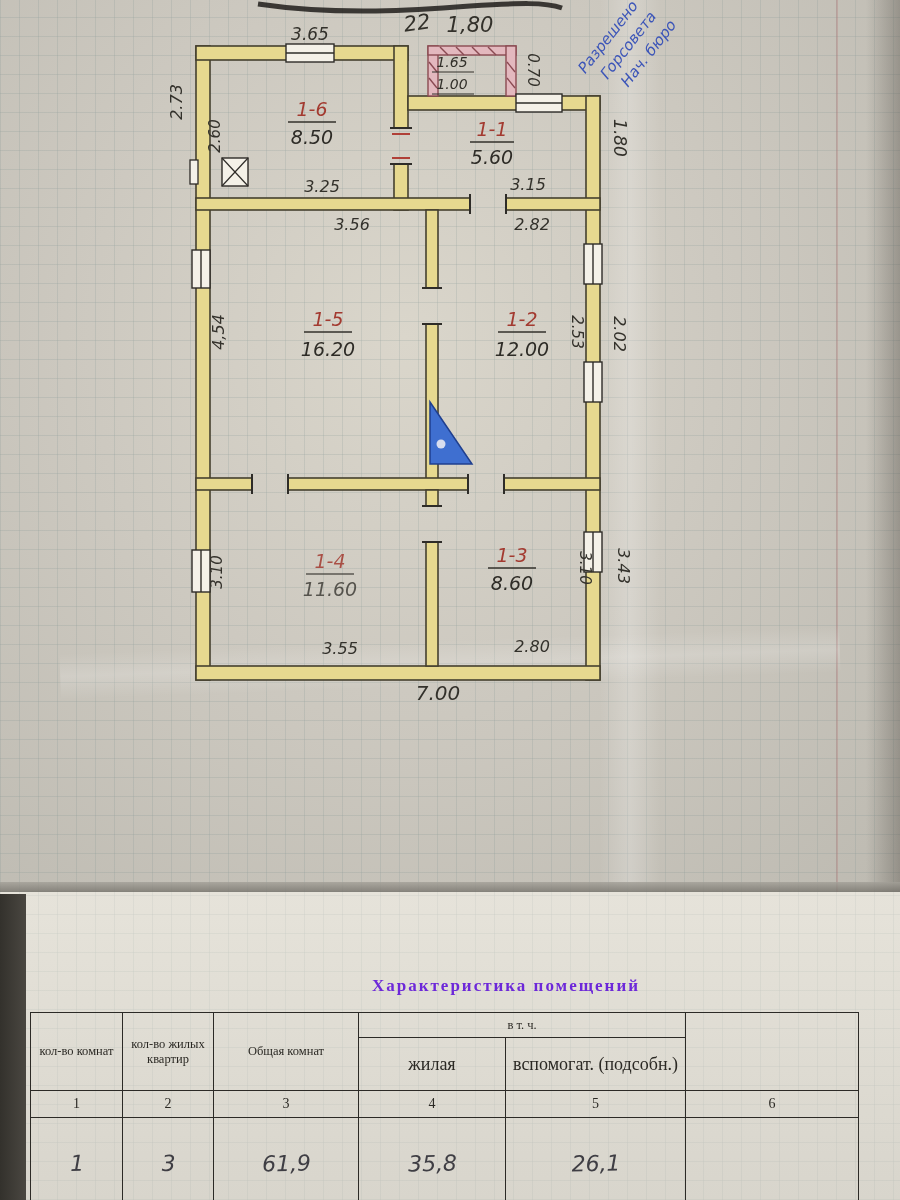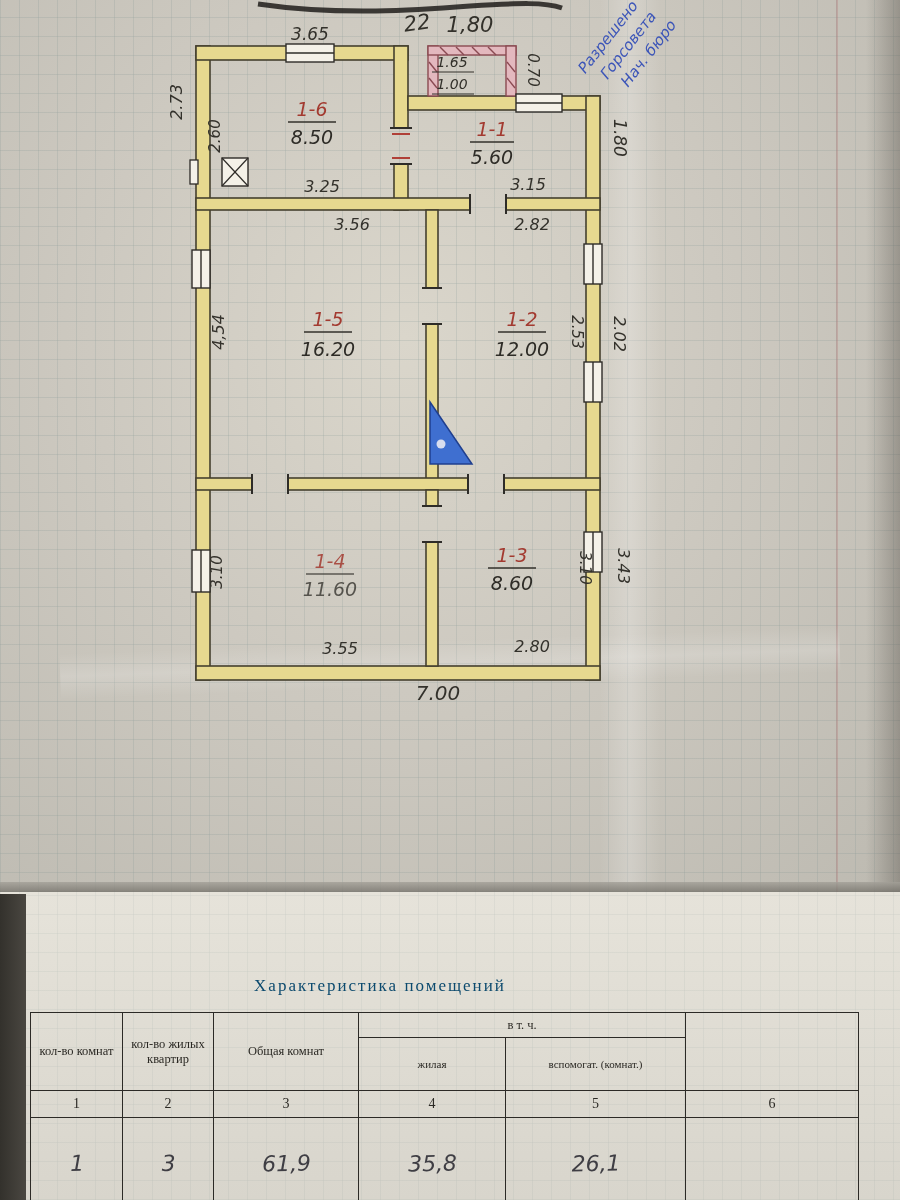--- a/index.html
+++ b/index.html
@@ -30,30 +30,30 @@
   .crease1{left:600px;top:0;width:60px;height:892px;
     background:linear-gradient(90deg,transparent,rgba(255,255,255,.22),transparent);}
   .crease2{left:60px;top:640px;width:780px;height:46px;transform:rotate(-2deg);
     background:linear-gradient(transparent,rgba(255,255,255,.18),transparent);}
   svg{position:absolute;left:0;top:0;}
   svg text{font-family:"DejaVu Sans",sans-serif;font-style:italic;}
   .dim{fill:#33312b;}
   .roomnum{fill:#a33a30;}
   .area{fill:#2e2c27;}
   .stamp{fill:#3c55b8;}
-  .tbl-title{position:absolute;left:120px;top:976px;width:520px;text-align:center;
-    font-family:"Liberation Serif",serif;font-weight:normal;font-size:17px;
-    letter-spacing:2px;color:#0c4a6e;}
+  .tbl-title{position:absolute;left:120px;top:976px;width:520px;text-align:right;
+    font-family:"Liberation Serif",serif;font-weight:bold;font-size:17px;
+    letter-spacing:2px;color:#6d28d9;}
   table.chars{position:absolute;left:30px;top:1012px;width:828px;
     border-collapse:collapse;table-layout:fixed;
     font-family:"Liberation Serif",serif;color:#2b2924;}
   table.chars td,table.chars th{border:1.5px solid #2c2a26;text-align:center;
     vertical-align:middle;padding:1px 3px;font-weight:normal;}
   tr.hdr1 th{font-size:12.5px;font-weight:normal;height:22px;}
-  tr.hdr2 th{font-size:11px;height:50px;}
+  tr.hdr2 th{font-size:18px;height:50px;}
   th.small{font-size:12px;font-weight:bold;line-height:1.15;}
   th.mid{font-size:14px;line-height:1.2;}
   tr.nums td{font-size:14px;height:24px;}
   tr.vals td{height:88px;border-bottom:none;font-family:"DejaVu Sans",sans-serif;
     font-style:italic;font-size:22px;color:#3f3e44;transform:rotate(-1deg);}
 </style>
 </head>
 <body>
 
 <div class="page">
@@ -230,21 +230,21 @@
     <tbody>
         <tr class="hdr1">
       <th rowspan="2" class="small">кол-во комнат</th>
       <th rowspan="2" class="small">кол-во жилых квартир</th>
       <th rowspan="2" class="mid">Общая комнат</th>
       <th colspan="2">в т. ч.</th>
       <th rowspan="2"></th>
     </tr>
     <tr class="hdr2">
       <th>жилая</th>
-      <th>вспомогат. (комнат.)</th>
+      <th>вспомогат. (подсобн.)</th>
     </tr>
     <tr class="nums">
       <td>1</td>
       <td>2</td>
       <td>3</td>
       <td>4</td>
       <td>5</td>
       <td>6</td>
     </tr>
     <tr class="vals">

